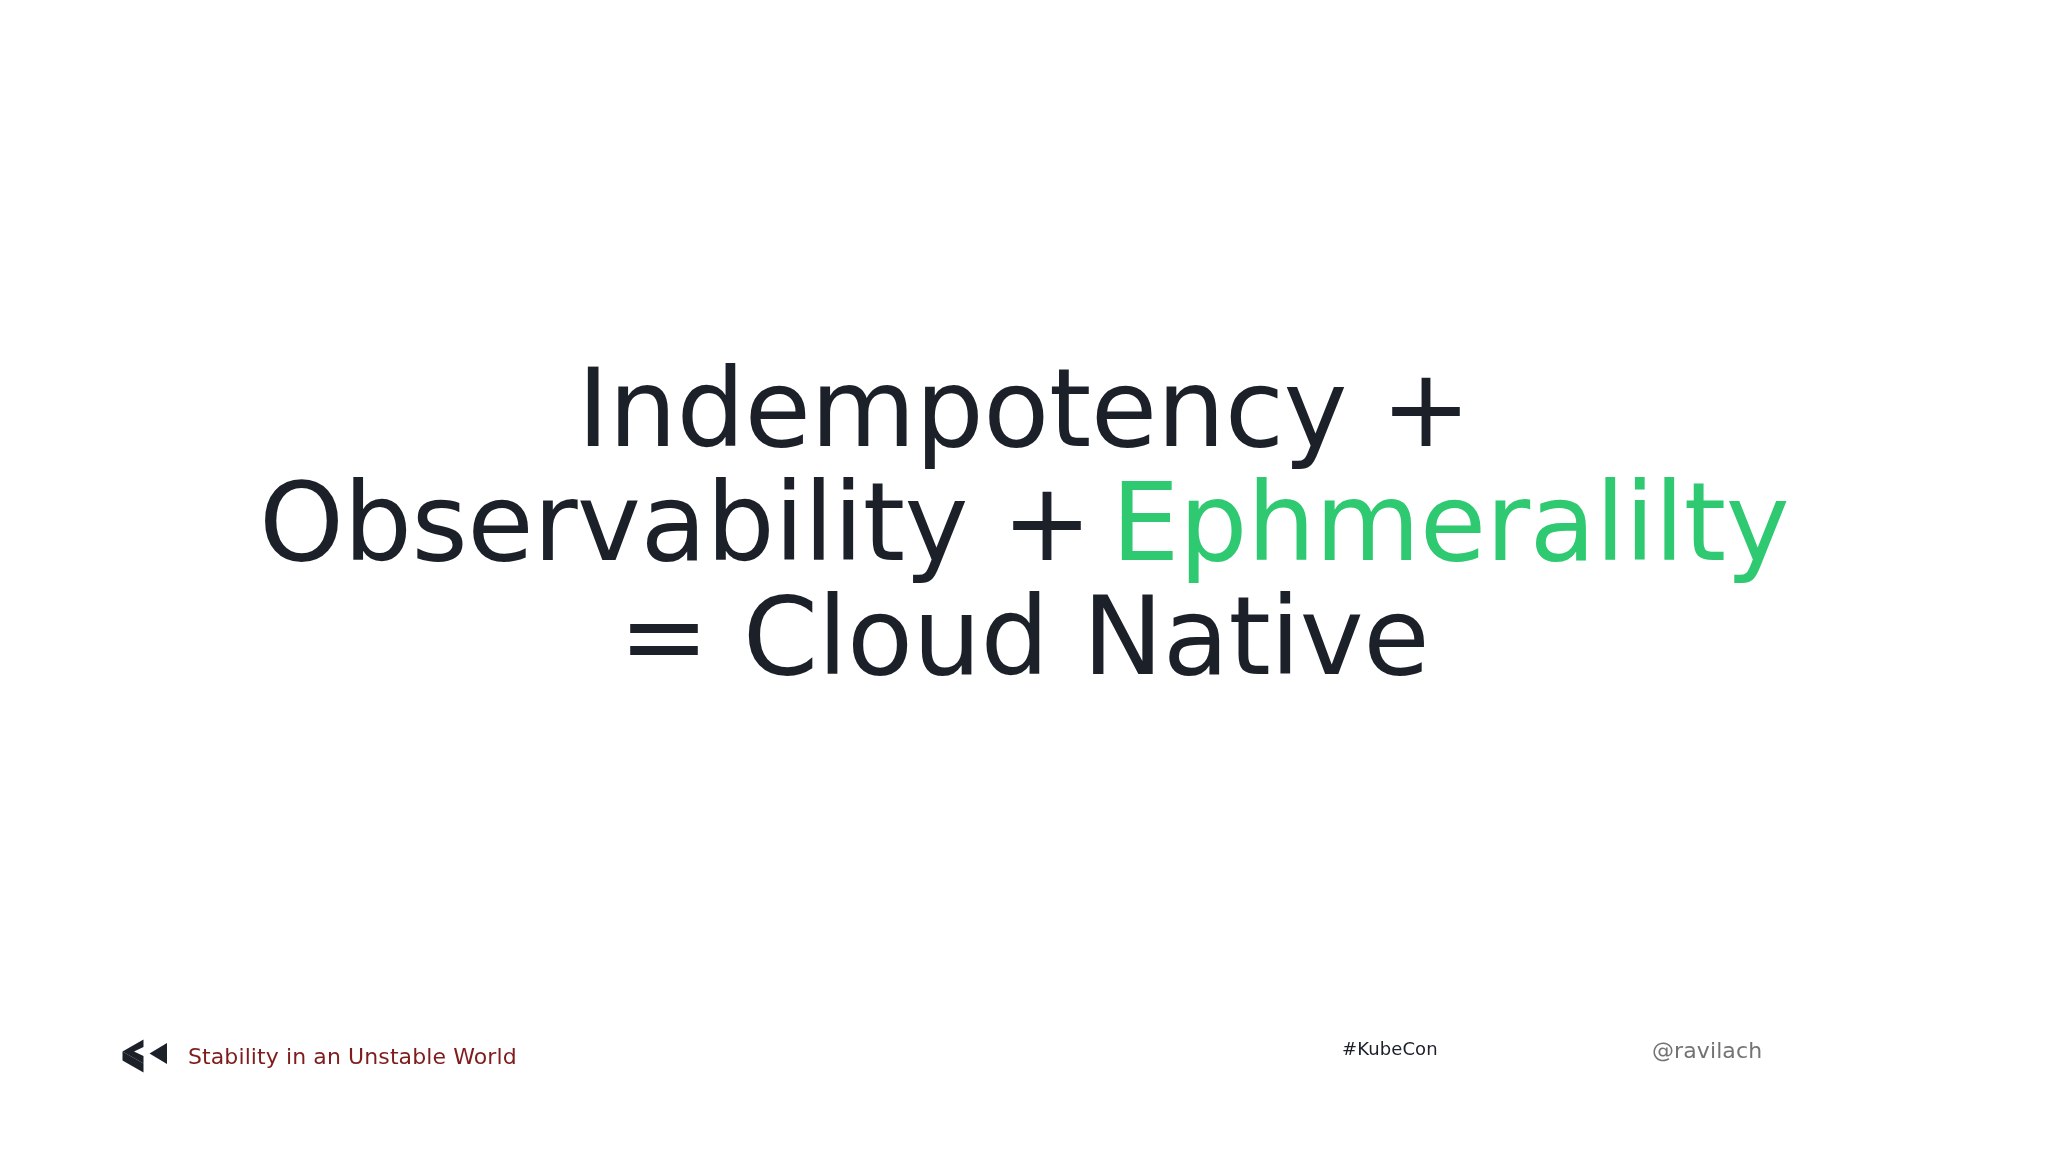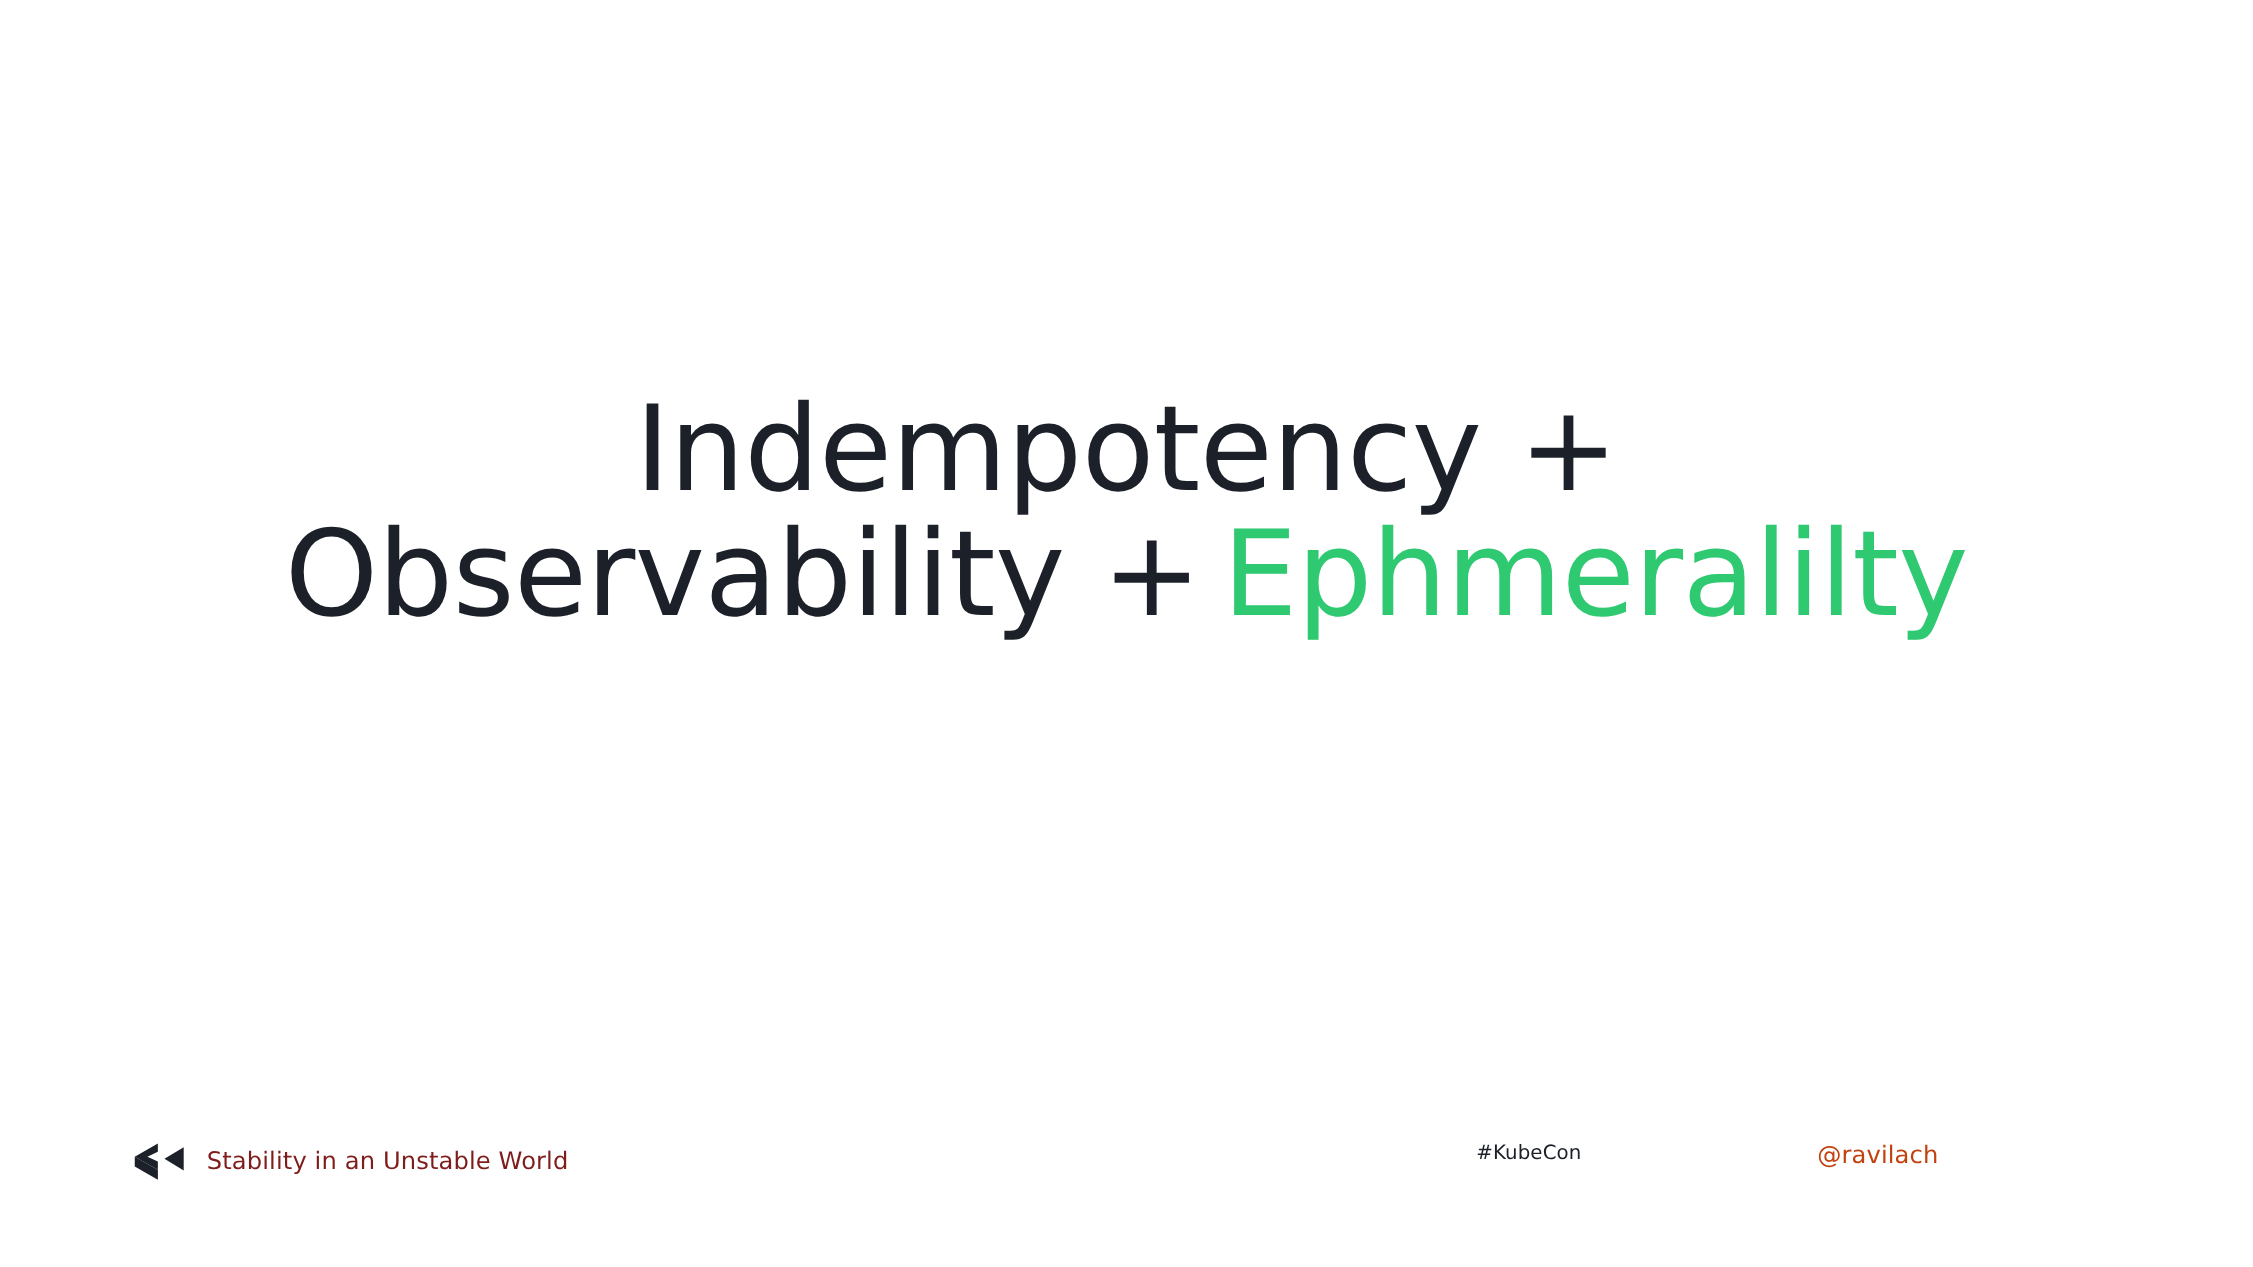--- a/index.html
+++ b/index.html
@@ -94,36 +94,39 @@
     white-space: nowrap;
   }
 
   #handle {
     position: absolute;
     left: 1652px;
     top: 36px;
     font-family: "DejaVu Sans", sans-serif;
     font-size: 22px;
     font-weight: 400;
-    color: #c2410c;
+    color: #737373;
     letter-spacing: 0.1px;
     white-space: nowrap;
   }
 </style>
 </head>
 <body>
 
 <div id="slide">
 
   <div id="headline">
     <span class="line">
       <span>Indempotency +</span>
     </span>
     <span class="line">
       <span>Observability +</span><span class="sp"></span><span class="accent">Ephmeralilty</span>
+    </span>
+    <span class="line">
+      <span>= Cloud Native</span>
     </span>
   </div>
 
   <div id="footer">
 
     <div id="footer-left">
       <svg id="logo-mark" viewBox="0 0 58 36" aria-hidden="true">
         <path d="M31.5 1.5 L10.5 13.5 L31.5 25.5 L31.5 18.0 L22.0 13.5 L31.5 9.0 Z" fill="#1b2029"></path>
         <path d="M10.5 13.5 L31.5 25.5 L31.5 34.5 L10.5 22.5 Z" fill="#1b2029"></path>
         <path d="M55.0 5.0 L55.0 26.0 L37.5 15.5 Z" fill="#1b2029"></path>

